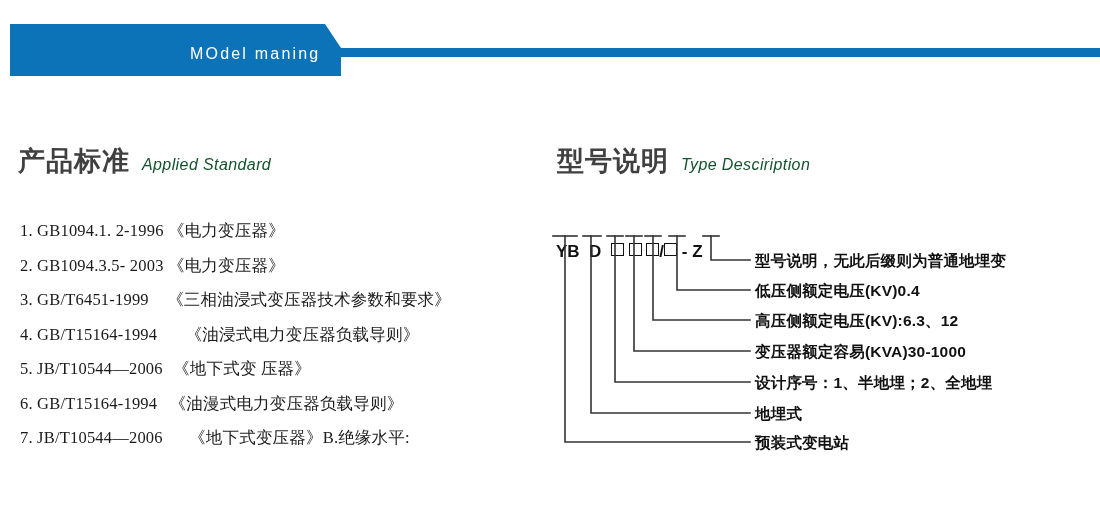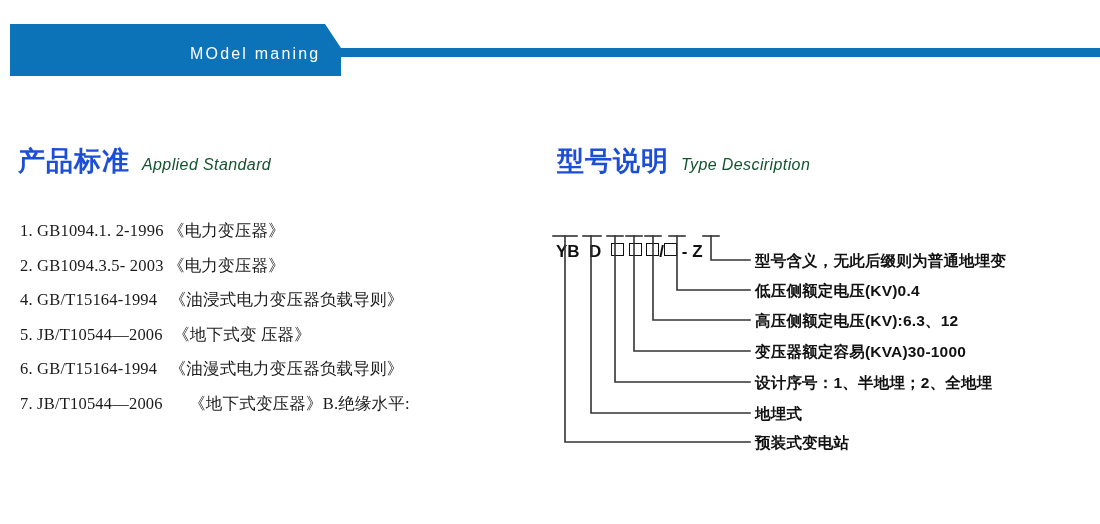--- a/index.html
+++ b/index.html
@@ -25,21 +25,21 @@
   }
   .banner-sub{
     position:absolute;left:190px;top:45px;
     font-size:16px;color:#ffffff;letter-spacing:2.2px;
     white-space:nowrap;
   }
 
   
   .section-head{position:absolute;white-space:nowrap;}
   .section-head .cn{
-    font-size:27px;font-weight:700;color:#1d4ed8;letter-spacing:1px;
+    font-size:27px;font-weight:700;color:#404040;letter-spacing:1px;
     vertical-align:baseline;
   }
   .section-head .en{
     font-size:16px;font-weight:400;color:#14532d;letter-spacing:.4px;
     margin-left:12px;vertical-align:baseline;font-style:italic;
   }
   #head-standard{left:18px;top:143px;}
   #head-type{left:557px;top:143px;}
 
   
@@ -104,25 +104,30 @@
     <span class="code">GB1094.1. 2-1996</span>
     <span class="title">《电力变压器》</span>
   </div>
 
   <div class="std-item">
     <span class="idx">2.</span>
     <span class="code">GB1094.3.5- 2003</span>
     <span class="title">《电力变压器》</span>
   </div>
 
+  <div class="std-item">
+    <span class="idx">3.</span>
+    <span class="code">GB/T6451-1999</span>
+    <span class="title" style="margin-left:14px;">《三相油浸式变压器技术参数和要求》</span>
+  </div>
 
   <div class="std-item">
     <span class="idx">4.</span>
     <span class="code">GB/T15164-1994</span>
-    <span class="title" style="margin-left:8px;">《油浸式电力变压器负载导则》</span>
+    <span class="title" style="margin-left:24px;">《油浸式电力变压器负载导则》</span>
   </div>
 
   <div class="std-item">
     <span class="idx">5.</span>
     <span class="code">JB/T10544—2006</span>
     <span class="title" style="margin-left:6px;">《地下式变 压器》</span>
   </div>
 
   <div class="std-item">
     <span class="idx">6.</span>
@@ -170,20 +175,20 @@
       <path d="M89,26 L89,141 L205,141"></path>
 
       <path d="M108,26 L108,110 L205,110"></path>
 
       <path d="M132,26 L132,80 L205,80"></path>
 
       <path d="M166,26 L166,50 L205,50"></path>
     </g>
   </svg>
 
-  <div class="leader-label" style="left:210px;top:41px;">型号含义，无此后缀则为普通地埋变</div>
+  <div class="leader-label" style="left:210px;top:41px;">型号说明，无此后缀则为普通地埋变</div>
   <div class="leader-label" style="left:210px;top:71px;">低压侧额定电压(KV)0.4</div>
   <div class="leader-label" style="left:210px;top:101px;">高压侧额定电压(KV):6.3、12</div>
   <div class="leader-label" style="left:210px;top:132px;">变压器额定容易(KVA)30-1000</div>
   <div class="leader-label" style="left:210px;top:163px;">设计序号：1、半地埋；2、全地埋</div>
   <div class="leader-label" style="left:210px;top:194px;">地埋式</div>
   <div class="leader-label" style="left:210px;top:223px;">预装式变电站</div>
 </div>
 
 </body></html>

